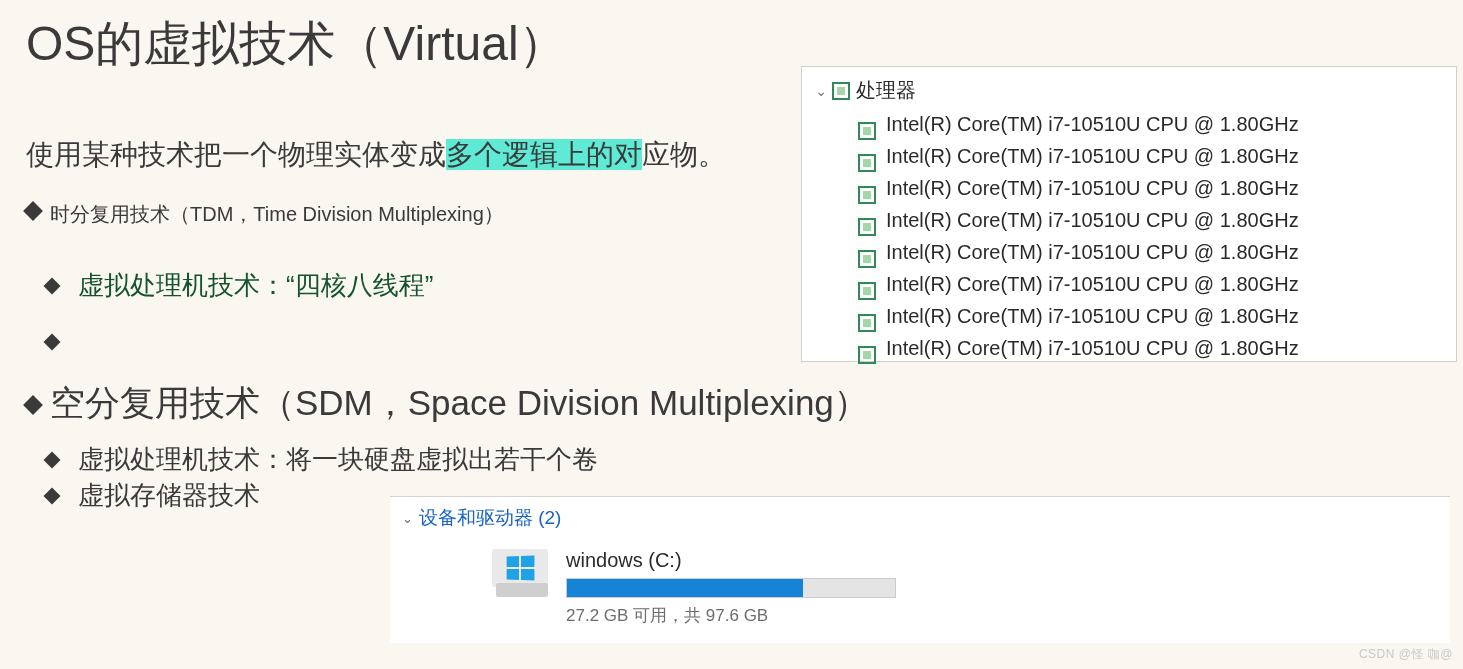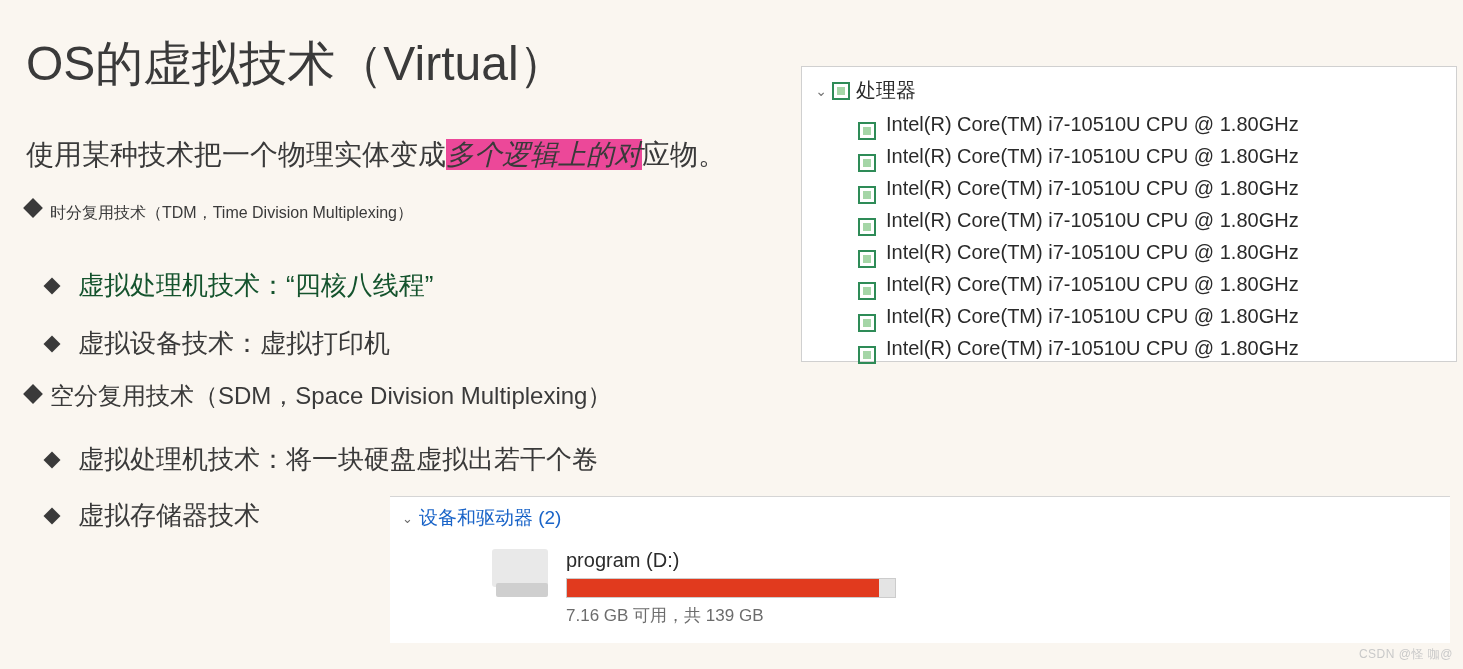--- a/index.html
+++ b/index.html
@@ -6,43 +6,42 @@
   body {
     width: 1463px;
     height: 669px;
     background: #faf6f0;
     font-family: "Microsoft YaHei", "Segoe UI", sans-serif;
     position: relative;
     overflow: hidden;
   }
   .main-title {
     position: absolute;
-    top: 32px;
+    top: 12px;
     left: 26px;
     font-size: 48px;
     color: #3a3a3a;
     font-weight: 400;
   }
   .desc-line {
     position: absolute;
     top: 136px;
     left: 26px;
     font-size: 28px;
     color: #3a3a3a;
     white-space: nowrap;
   }
   .desc-line .hl {
-    background: #ec4899;
-    font-style: italic;
+    background: #5eead4;
   }
   .sec1 {
     position: absolute;
     top: 201px;
     left: 26px;
-    font-size: 16px;
+    font-size: 20px;
     color: #3a3a3a;
   }
   .bullet {
     display: inline-block;
     transform: rotate(45deg);
     width: 14px;
     height: 14px;
     background: #3a3a3a;
     margin-right: 10px;
     vertical-align: 3px;
@@ -58,33 +57,33 @@
     position: absolute;
     top: 326px;
     left: 46px;
     font-size: 26px;
     color: #3a3a3a;
   }
   .sec2 {
     position: absolute;
     top: 380px;
     left: 26px;
-    font-size: 24px;
+    font-size: 35px;
     color: #3a3a3a;
   }
   .sub2a {
     position: absolute;
     top: 442px;
     left: 46px;
     font-size: 26px;
     color: #3a3a3a;
   }
   .sub2b {
     position: absolute;
-    top: 498px;
+    top: 478px;
     left: 46px;
     font-size: 26px;
     color: #3a3a3a;
   }
   .sub-bullet {
     display: inline-block;
     transform: rotate(45deg);
     width: 12px;
     height: 12px;
     background: #3a3a3a;
@@ -255,21 +254,21 @@
   <span>使用某种技术把一个物理实体变成</span><span class="hl">多个逻辑上的对</span><span>应物。</span>
 </div>
 
 <div class="sec1">
   <span class="bullet"></span><span>时分复用技术（TDM，Time Division Multiplexing）</span>
 </div>
 <div class="sub1a">
   <span class="sub-bullet"></span><span>虚拟处理机技术：“四核八线程”</span>
 </div>
 <div class="sub1b">
-  <span class="sub-bullet"></span><span>虚拟设备技术：虚拟打印机</span>
+  <span class="sub-bullet"></span>
 </div>
 
 <div class="sec2">
   <span class="bullet"></span><span>空分复用技术（SDM，Space Division Multiplexing）</span>
 </div>
 <div class="sub2a">
   <span class="sub-bullet"></span><span>虚拟处理机技术：将一块硬盘虚拟出若干个卷</span>
 </div>
 <div class="sub2b">
   <span class="sub-bullet"></span><span>虚拟存储器技术</span>
@@ -317,30 +316,37 @@
     </div>
 </div>
 
 <div class="drives-section">
   <div class="drives-header">
     <span class="chev">⌄</span>
     <span>设备和驱动器 (2)</span>
   </div>
   <div class="drives-row">
 
-
     <div class="drive">
       <div class="drive-icon">
-        <div class="badge"></div>
+        <div class="badge">
+            <div class="win-logo">
+              <div></div>
+              <div></div>
+              <div></div>
+              <div></div>
+            </div>
+          </div>
         <div class="platter"></div>
       </div>
       <div class="drive-info">
-        <div class="drive-name">program (D:)</div>
-        <div class="drive-bar red">
-          <div class="fill" id="fill-d" style="width: 95%;"></div>
+        <div class="drive-name">windows (C:)</div>
+        <div class="drive-bar blue">
+          <div class="fill" id="fill-c" style="width: 72%;"></div>
         </div>
-        <div class="drive-stats">7.16 GB 可用，共 139 GB</div>
+        <div class="drive-stats">27.2 GB 可用，共 97.6 GB</div>
       </div>
     </div>
+
   </div>
 </div>
 
 <div class="watermark">CSDN @怪 咖@</div>
 
 </body></html>

